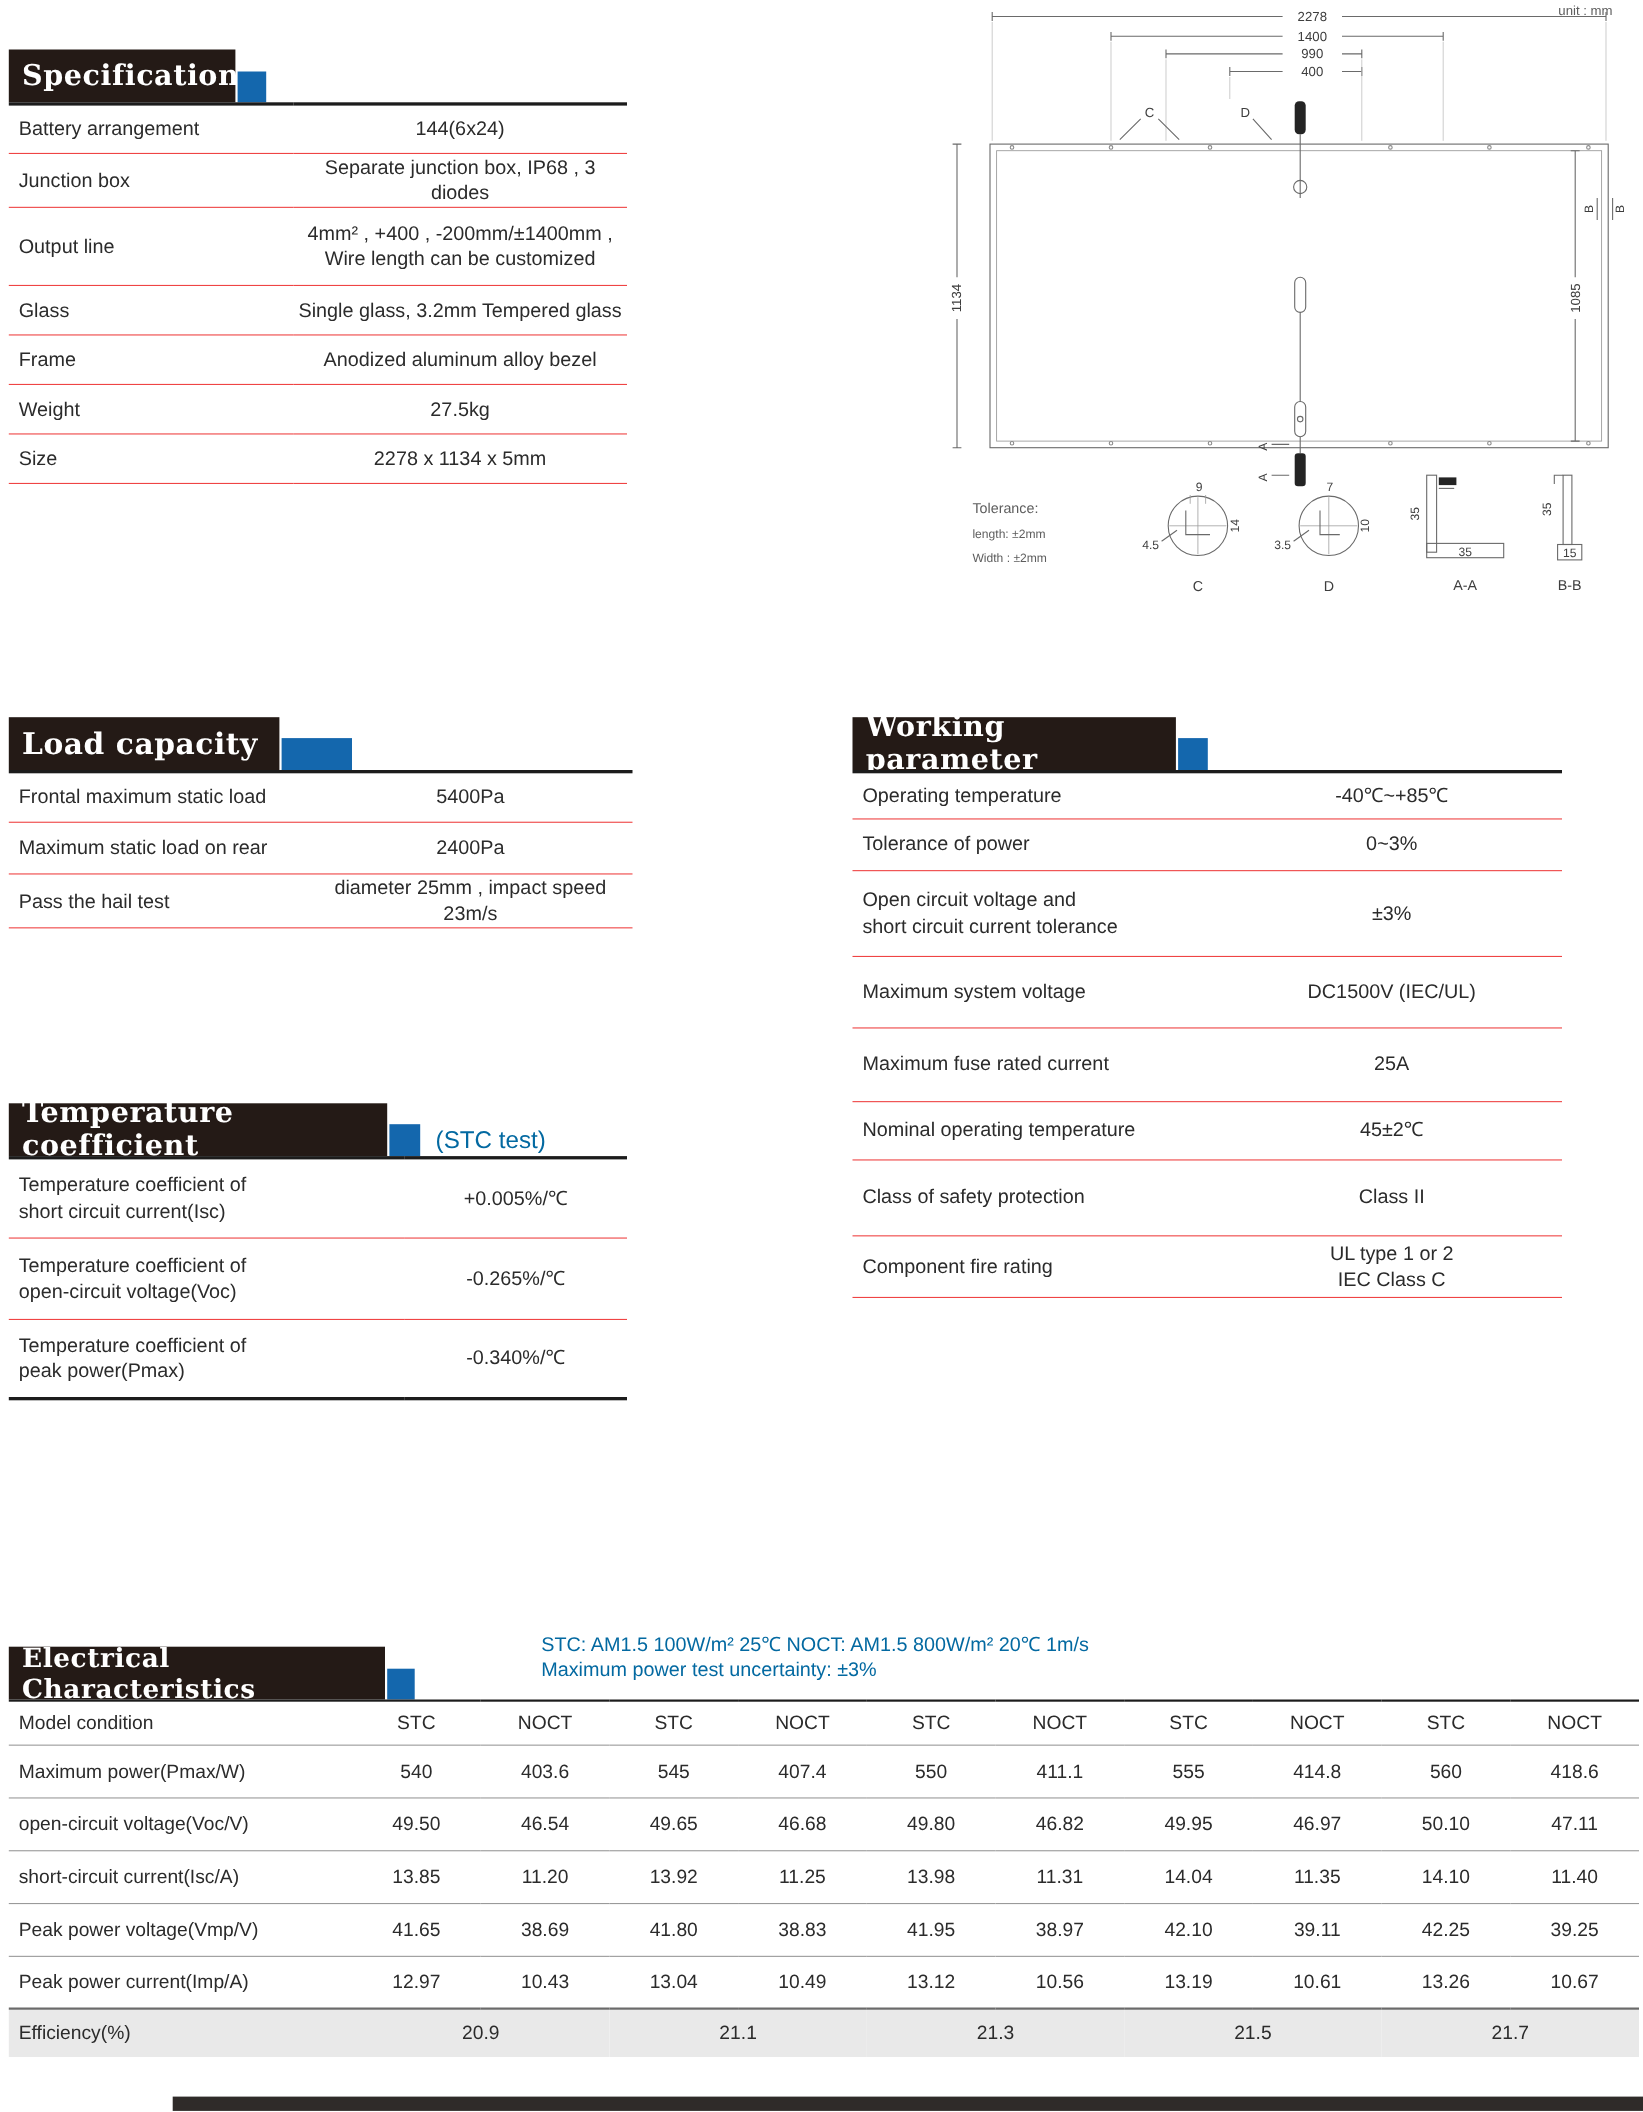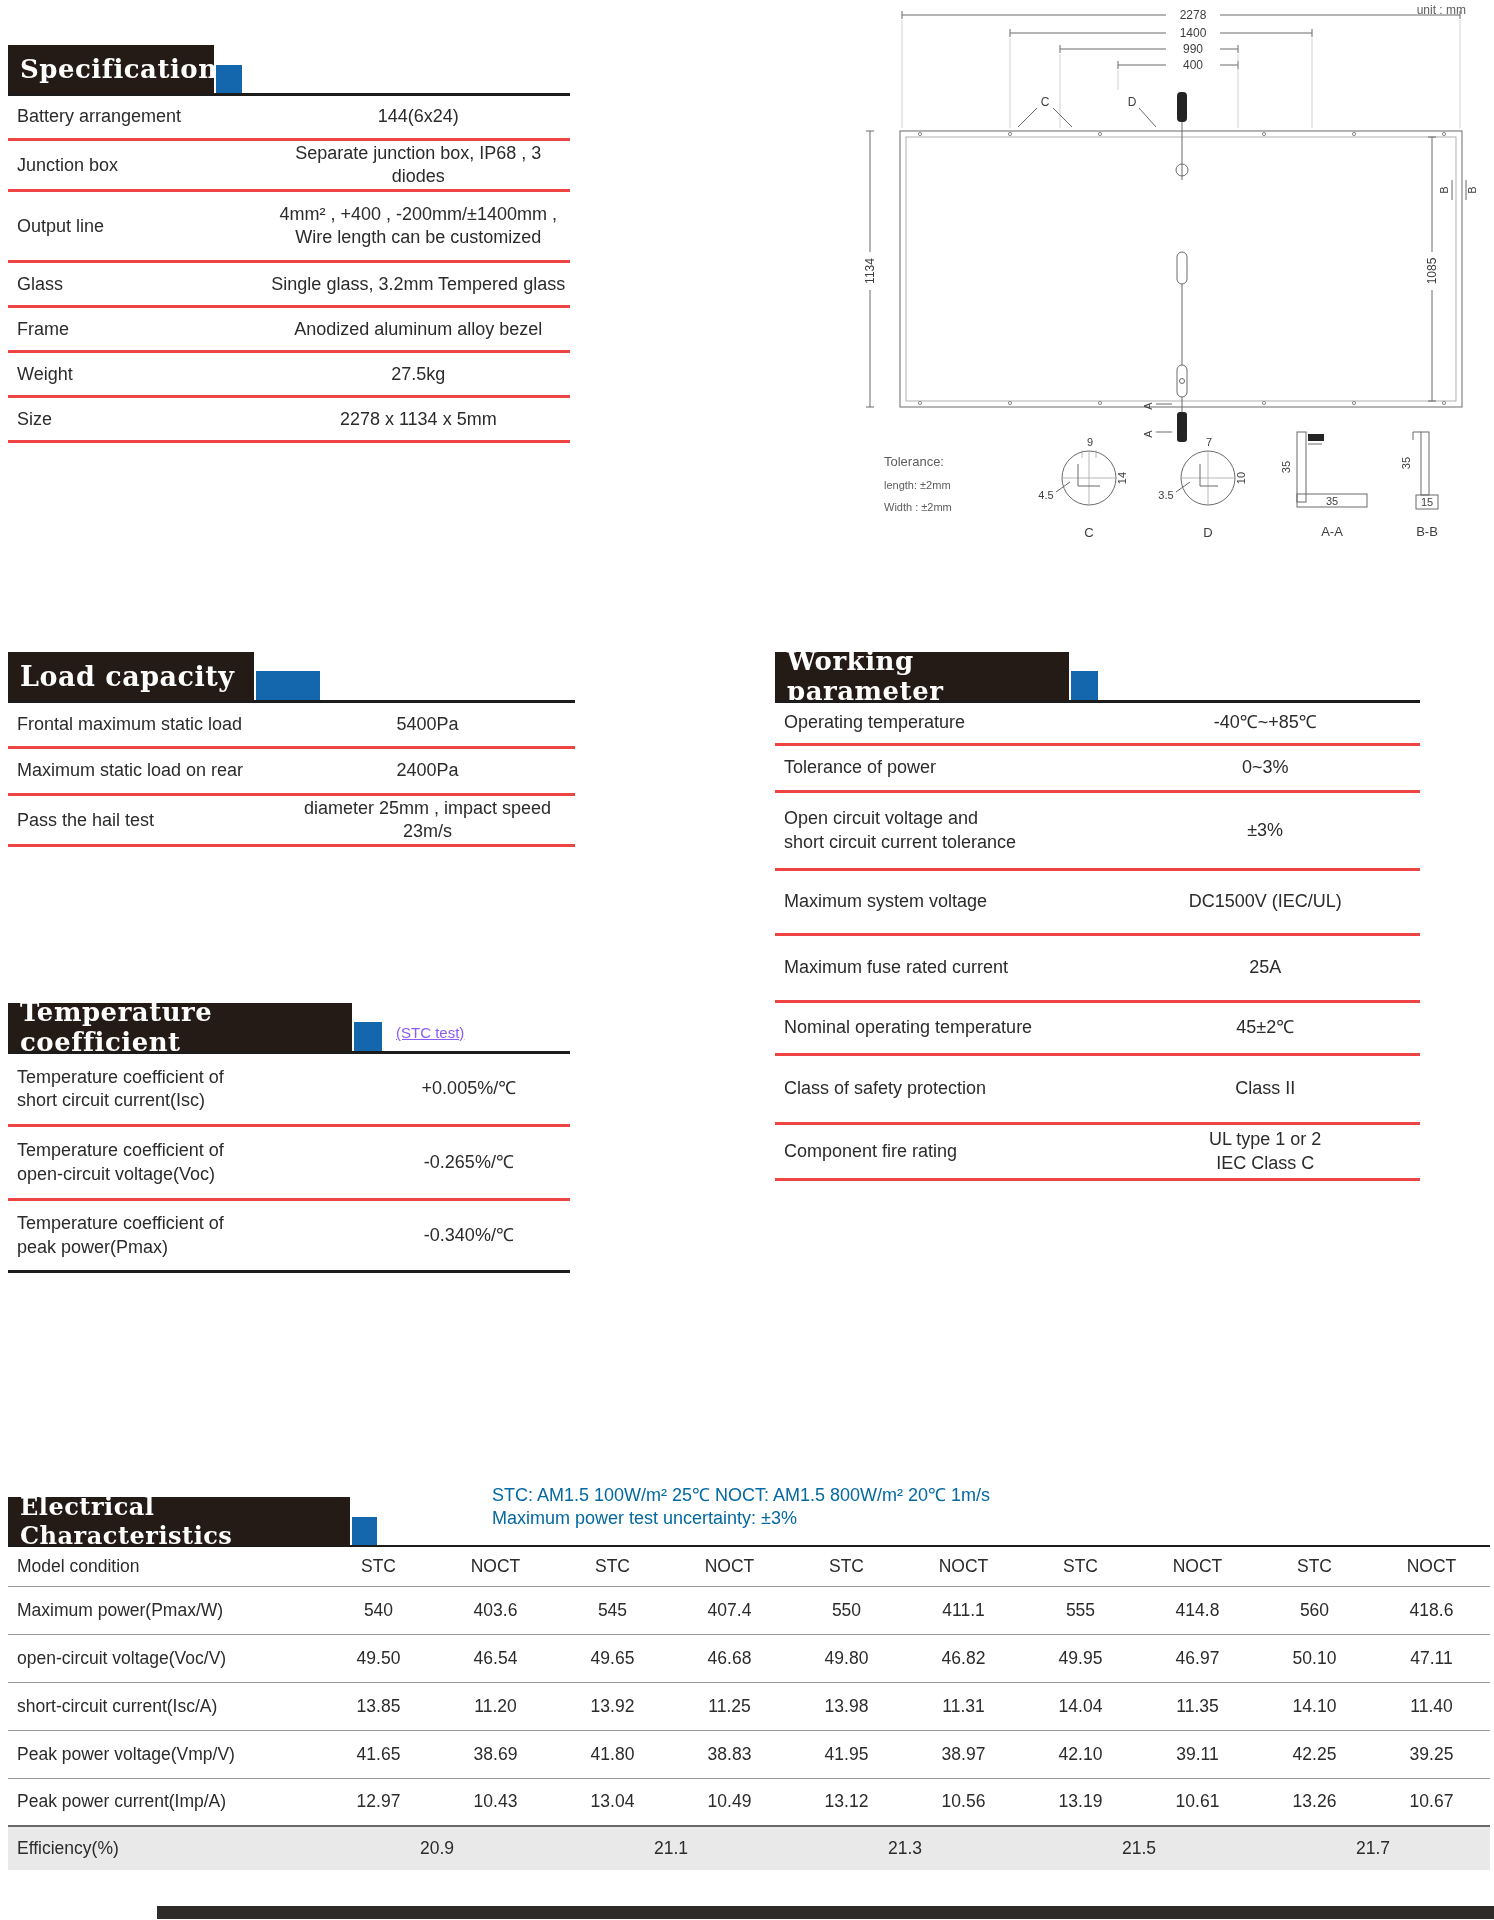--- a/index.html
+++ b/index.html
@@ -6,34 +6,34 @@
   body{width:1494px;height:1920px;background:#ffffff;position:relative;overflow:hidden;
        font-family:"Liberation Sans", sans-serif;color:#2b2b2b;}
   .abs{position:absolute;}
   
   .head-box{position:absolute;background:#241a16;color:#ffffff;display:flex;align-items:center;
             padding:0 12px;font-family:"DejaVu Serif", serif;font-weight:bold;letter-spacing:0.5px;
             box-sizing:border-box;}
   .head-sq{position:absolute;background:#1467ad;}
   
   table.t{border-collapse:collapse;position:absolute;table-layout:fixed;border-top:3px solid #1c1c1c;}
-  table.t td{border-bottom:3px solid #ef4444;font-size:18px;color:#2b2b2b;vertical-align:middle;
+  table.t td{border-bottom:1px solid #ef4444;font-size:18px;color:#2b2b2b;vertical-align:middle;
              white-space:pre-line;line-height:1.28;}
   table.t td.lbl{text-align:left;padding-left:9px;}
   table.t td.val{text-align:center;}
   table.t.thickbottom tr:last-child td{border-bottom:3px solid #1c1c1c;}
   
   table.etable{border-collapse:collapse;position:absolute;table-layout:fixed;border-top:2px solid #1c1c1c;}
   table.etable td{border-bottom:1px solid #9a9a9a;font-size:17.5px;color:#2b2b2b;text-align:center;
                   vertical-align:middle;}
   table.etable td.lbl{text-align:left;padding-left:9px;}
   table.etable tr.model-row td{border-bottom:3px solid #1c1c1c;}
   table.etable tr.eff-row td{background:#e9e9e9;border-bottom:none;border-top:2px solid #6a6a6a;}
   .note{position:absolute;font-size:18px;line-height:23px;color:#0369a1;white-space:pre-line;}
-  .stc-note{position:absolute;font-size:15px;color:#8b5cf6;text-decoration:underline;}
+  .stc-note{position:absolute;font-size:22px;color:#0369a1;}
   .footer-bar{position:absolute;background:#2f2b29;}
   
   svg text{font-family:"Liberation Sans", sans-serif;}
   .dt{font-size:12px;fill:#3e3e3e;}
   .dts{font-size:11px;fill:#3e3e3e;}
   .dtl{font-size:13px;fill:#3e3e3e;}
   .gray{fill:#5d5d5d;}
 </style>
 </head>
 <body>

